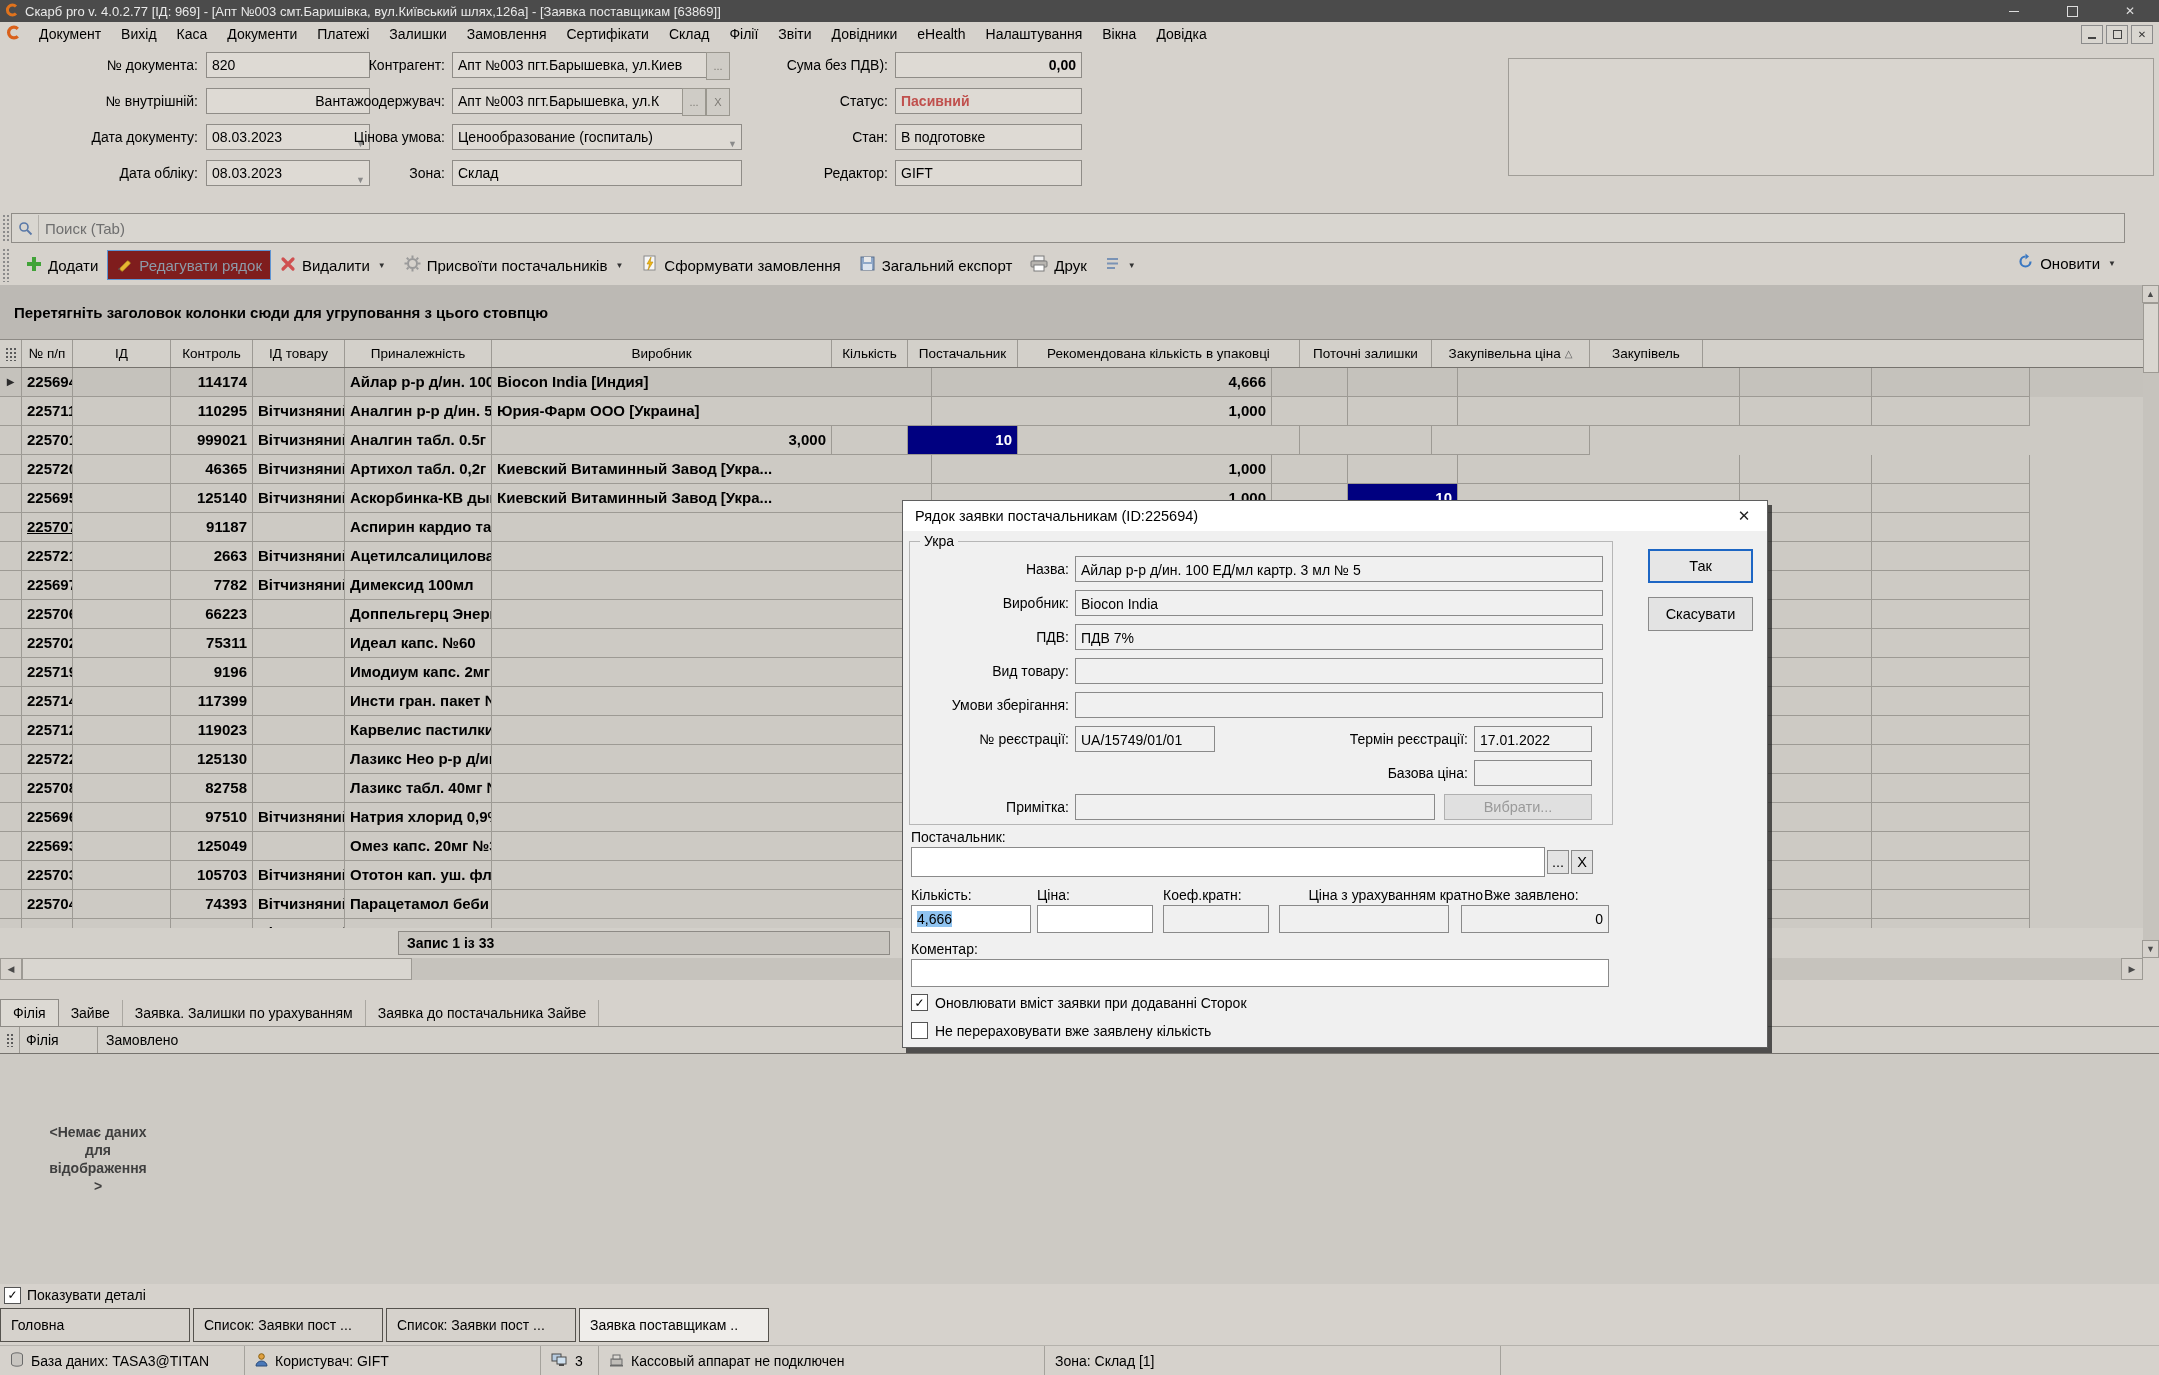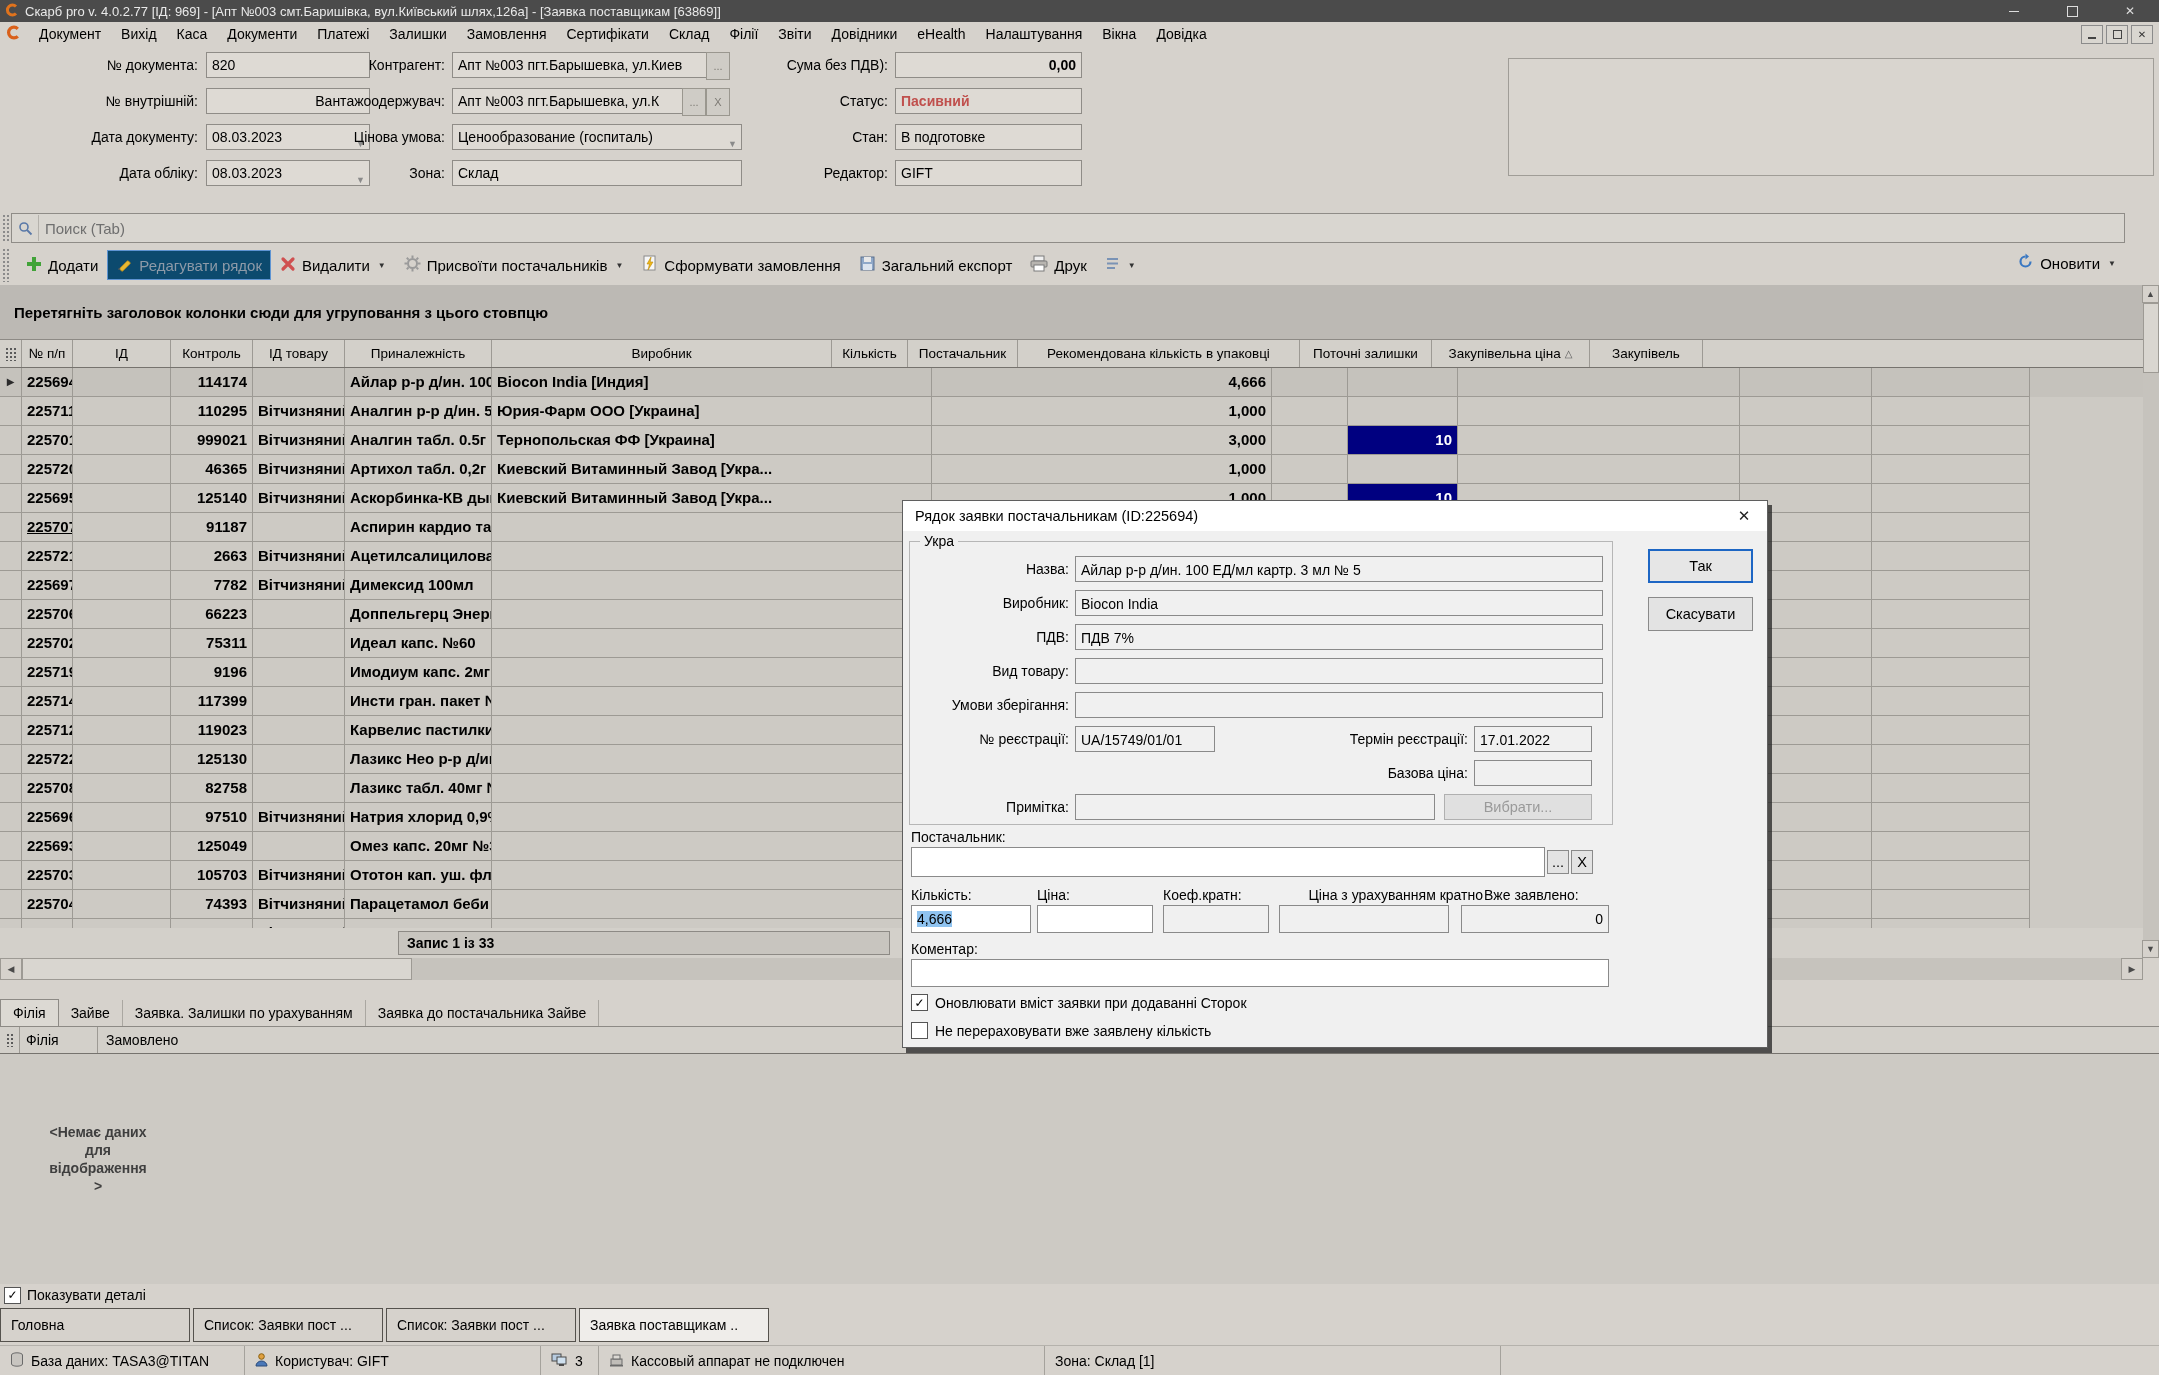--- a/index.html
+++ b/index.html
@@ -41,21 +41,21 @@
         background-image:radial-gradient(#8b8b8b 1px,transparent 1.2px);background-size:4px 4px;}
   .searchbox{position:absolute;left:11px;top:1px;width:2112px;height:28px;background:#d9d6d0;
              border:1px solid #8f8c87;display:flex;align-items:center;}
   .searchbox .iconbox{width:26px;height:26px;border-right:1px solid #b5b2ac;display:flex;align-items:center;justify-content:center;}
   .searchbox input{border:none;background:transparent;outline:none;flex:1;font-size:15px;
                    font-family:"Liberation Sans",sans-serif;color:#333;padding-left:6px;}
   .searchbox input::placeholder{color:#6f6f6f;opacity:1;}
   
   .toolbarrow{left:0;top:246px;width:2159px;height:38px;display:flex;align-items:center;font-size:15px;}
   .tbtn{display:flex;align-items:center;gap:6px;padding:4px 8px;white-space:nowrap;border:1px solid transparent;}
-  .tbtn.checked{background:#0c4a6e;border:1px solid #5e94d2;color:#8d9aa8;}
+  .tbtn.checked{background:#7f1d1d;border:1px solid #5e94d2;color:#8d9aa8;}
   .tbtn .dd{font-size:8px;color:#333;margin-left:2px;}
   .tbtn.refreshbtn{position:absolute;right:34px;top:2px;}
   
   .groupband{left:0;top:285px;width:2159px;height:55px;background:#bcb9b4;border-bottom:1px solid #8d8a85;
              display:flex;align-items:center;font-weight:bold;font-size:15px;padding-left:14px;box-sizing:border-box;}
   
   .grid{left:0;top:340px;width:2143px;}
   .gh{display:flex;height:27px;background:#d3d0ca;border-bottom:1px solid #76736e;}
   .gh .cell{font-size:13.5px;display:flex;align-items:center;justify-content:center;
             border-right:1px solid #9d9a94;box-sizing:border-box;overflow:hidden;white-space:nowrap;}
@@ -343,21 +343,20 @@
         <div class="cell" style="width: 132px;"></div>
         <div class="cell" style="width: 158px;"></div>
       </div>
       <div class="tr">
         <div class="cell selcol" style="width: 22px;"></div>
         <div class="cell num" style="width: 51px;">225701</div>
         <div class="cell" style="width: 98px;"></div>
         <div class="cell num" style="width: 82px;">999021</div>
         <div class="cell" style="width: 92px;">Вітчизняний</div>
         <div class="cell" style="width: 147px;">Аналгин табл. 0.5г №10</div>
-        <div class="cell" style="width: 440px;">Тернопольская ФФ [Украина]</div>
         <div class="cell num" style="width: 340px;">3,000</div>
         <div class="cell" style="width: 76px;"></div>
         <div class="cell num navy" style="width: 110px;">10</div>
         <div class="cell" style="width: 282px;"></div>
         <div class="cell" style="width: 132px;"></div>
         <div class="cell" style="width: 158px;"></div>
       </div>
       <div class="tr">
         <div class="cell selcol" style="width: 22px;"></div>
         <div class="cell num" style="width: 51px;">225720</div>

